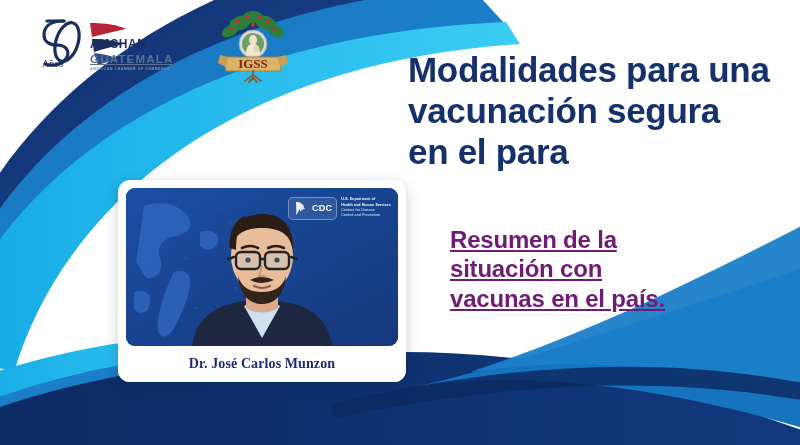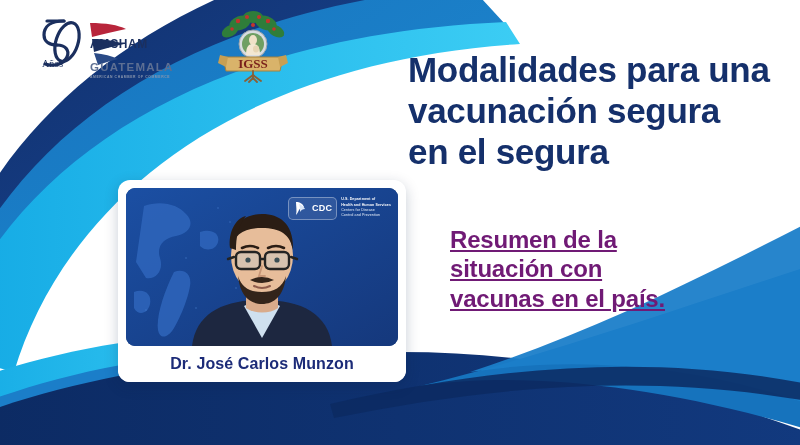--- a/index.html
+++ b/index.html
@@ -68,21 +68,21 @@
     letter-spacing:.1px;
   }
   .cdc-lines span.b{ font-weight:bold; color:#ffffff; }
 
   .name-bar{
     position:absolute; left:0; bottom:0; width:288px; height:36px;
     background:#ffffff; border-radius:0 0 12px 12px;
     display:flex; align-items:center; justify-content:center;
   }
   .name-bar span{
-    color:#1c2b78; font-weight:bold; font-size:16px; letter-spacing:.1px;
+    color:#1c2b78; font-weight:bold; font-size:14px; letter-spacing:.1px;font-family:Liberation Serif, serif;
   }
 </style>
 </head>
 <body>
 
 <div id="stage">
 
   <svg class="bg-svg" viewBox="0 0 800 445" aria-hidden="true">
     <defs>
       <linearGradient id="gNavy" x1="0" y1="0" x2="1" y2="1">
@@ -143,21 +143,21 @@
           <path d="M56 8 C 72 8 84 10 92 14 C 80 17 68 19 58 22 Z" fill="#b8253b"></path>
           <path d="M58 24 C 72 24 82 26 90 29 C 78 32 68 34 60 37 Z" fill="#1b2f5e"></path>
           <path d="M60 38 C 70 39 78 41 84 44 C 76 46 70 48 64 50 Z" fill="#2a4a86"></path>
         </g>
       </svg>
       <svg width="0" height="0"></svg>
     </div>
 
     <div style="position:absolute; left:56px; top:30px; line-height:1;">
       <div style="font-size:12px; font-weight:bold; color:#1b2f5e; letter-spacing:.5px;">AMCHAM</div>
-      <div style="font-size:11.5px; font-weight:bold; color:#5d6f93; letter-spacing:1.2px; margin-top:12px;">GUATEMALA</div>
+      <div style="font-size:11.5px; font-weight:bold; color:#5d6f93; letter-spacing:1.2px; margin-top:4px;text-decoration:underline;">GUATEMALA</div>
       <div style="font-size:3.4px; font-weight:bold; color:#8b97ad; letter-spacing:.6px; margin-top:2px;">AMERICAN CHAMBER OF COMMERCE</div>
     </div>
 
     <svg class="igss-svg" width="70" height="74" viewBox="0 0 70 74" style="margin-left:52px;" aria-hidden="true">
 
       <g fill="#2f7d3a">
         <ellipse cx="22" cy="14" rx="11" ry="7" transform="rotate(-20 22 14)"></ellipse>
         <ellipse cx="48" cy="14" rx="11" ry="7" transform="rotate(20 48 14)"></ellipse>
         <ellipse cx="35" cy="8" rx="10" ry="6"></ellipse>
         <ellipse cx="12" cy="22" rx="9" ry="5.5" transform="rotate(-30 12 22)"></ellipse>
@@ -191,21 +191,21 @@
         <path d="M35 66 L 43 72"></path>
           <path d="M35 69 L 31 73"></path>
           <path d="M35 69 L 39 73"></path>
       </g>
     </svg>
   </div>
 
   <div class="title-main">
     <div>Modalidades para una</div>
     <div>vacunación segura</div>
-    <div>en el segura</div>
+    <div>en el para</div>
   </div>
 
   <div class="title-sub">
     <div>Resumen de la</div>
     <div>situación con</div>
     <div>vacunas en el país.</div>
   </div>
 
   <div class="video-card">
 

